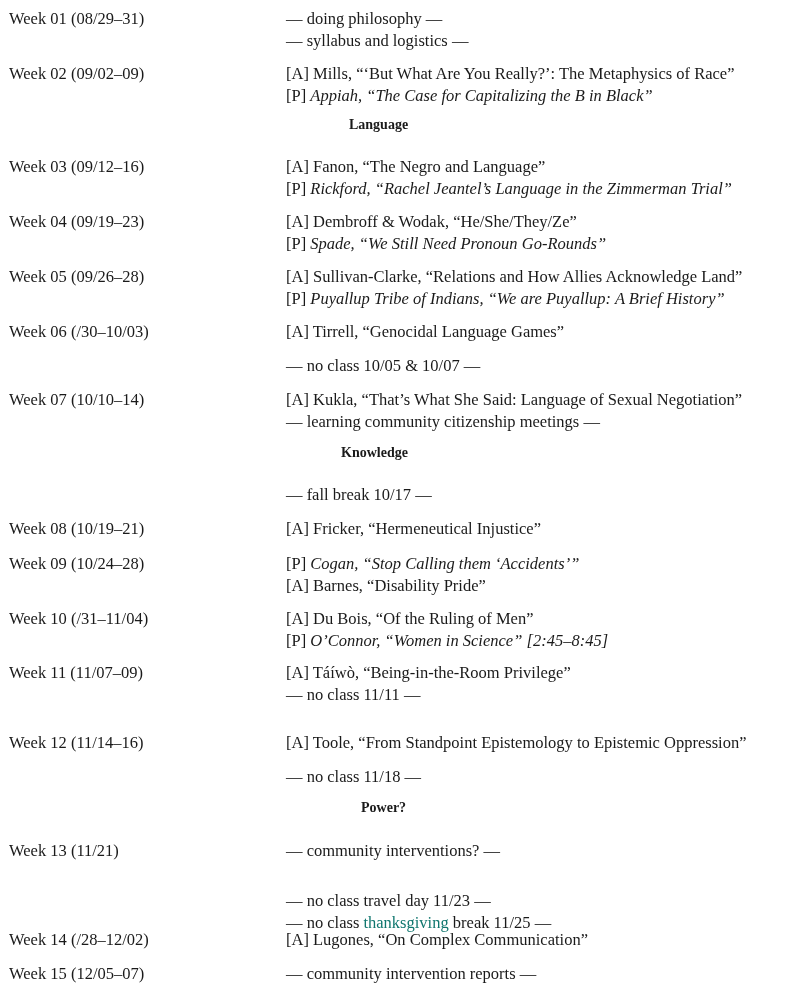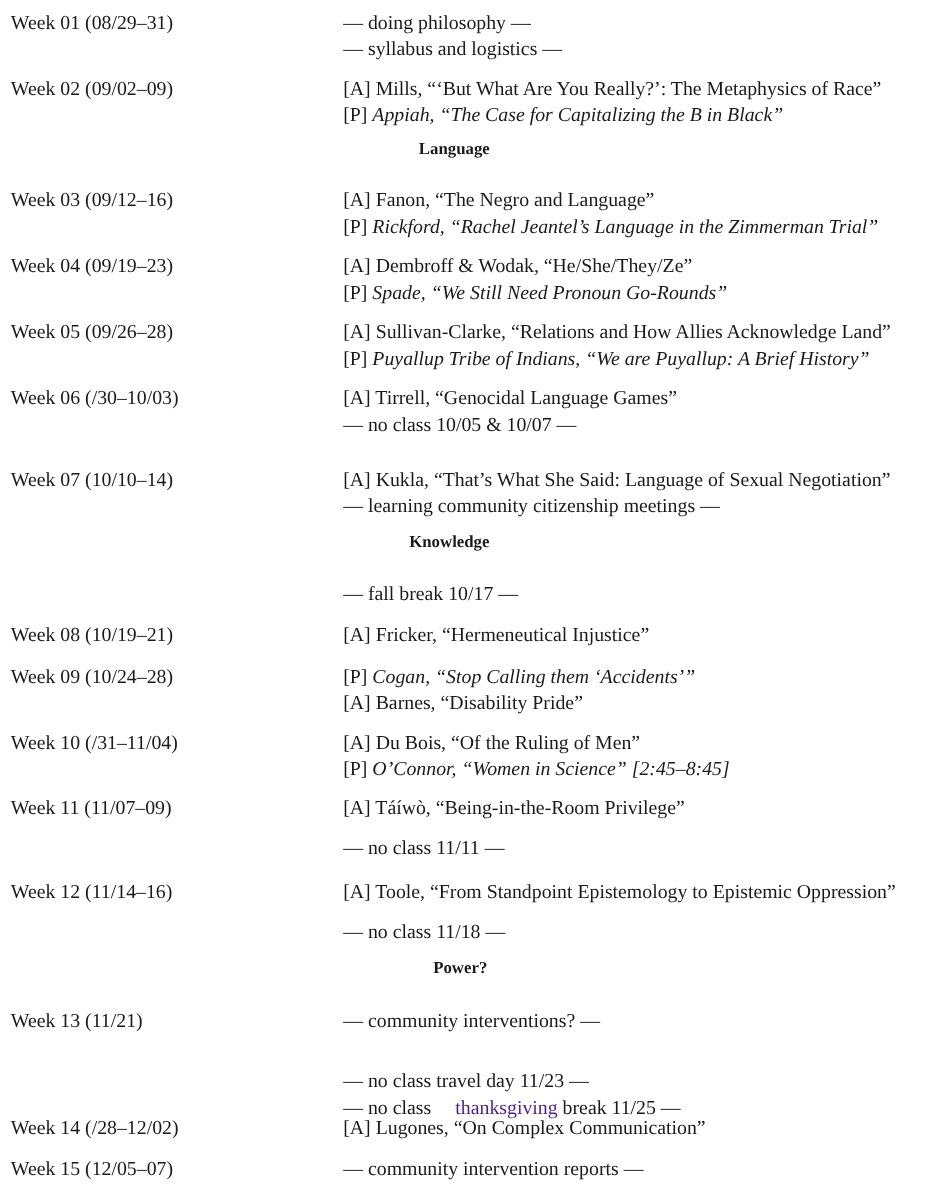--- a/index.html
+++ b/index.html
@@ -7,21 +7,21 @@
       width: 790px; height: 1000px; overflow: hidden; position: relative;
       font-family: "Liberation Serif", "DejaVu Serif", serif;
       color: #1a1a1a; font-size: 16.5px;
     }
     .row { position: absolute; left: 0; width: 790px; }
     .week { position: absolute; left: 9px; top: 0; white-space: nowrap; }
     .content { position: absolute; left: 286px; top: 0; white-space: nowrap; }
     .line { height: 22px; line-height: 22px; }
     .it { font-style: italic; }
     .heading { position: absolute; font-weight: bold; font-size: 14px; white-space: nowrap; }
-    .link { color: #4c1d95; margin-left: 16px; }
+    .link { color: #0f766e; }
   </style>
 </head>
 <body>
 
 <div>
 
   <div class="row" style="top:8px">
     <div class="week line">Week 01 (08/29–31)</div>
     <div class="content">
       <div class="line">— doing philosophy —</div>
@@ -60,21 +60,21 @@
     <div class="content">
       <div class="line"><span>[A]</span> <span>Sullivan-Clarke, “Relations and How Allies Acknowledge Land”</span></div>
       <div class="line"><span>[P]</span> <span class="it">Puyallup Tribe of Indians, “We are Puyallup: A Brief History”</span></div>
     </div>
   </div>
 
   <div class="row" style="top:321px">
     <div class="week line">Week 06 (/30–10/03)</div>
     <div class="content">
       <div class="line"><span>[A]</span> <span>Tirrell, “Genocidal Language Games”</span></div>
-      <div class="line" style="margin-top:0">— no class 10/05 &amp; 10/07 —</div>
+      <div class="line" style="margin-top:12px">— no class 10/05 &amp; 10/07 —</div>
     </div>
   </div>
 
   <div class="row" style="top:389px">
     <div class="week line">Week 07 (10/10–14)</div>
     <div class="content">
       <div class="line"><span>[A]</span> <span>Kukla, “That’s What She Said: Language of Sexual Negotiation”</span></div>
       <div class="line">— learning community citizenship meetings —</div>
     </div>
   </div>
@@ -107,21 +107,21 @@
     <div class="content">
       <div class="line"><span>[A]</span> <span>Du Bois, “Of the Ruling of Men”</span></div>
       <div class="line"><span>[P]</span> <span class="it">O’Connor, “Women in Science” [2:45–8:45]</span></div>
     </div>
   </div>
 
   <div class="row" style="top:662px">
     <div class="week line">Week 11 (11/07–09)</div>
     <div class="content">
       <div class="line"><span>[A]</span> <span>Táíwò, “Being-in-the-Room Privilege”</span></div>
-      <div class="line" style="margin-top:12px">— no class 11/11 —</div>
+      <div class="line" style="">— no class 11/11 —</div>
     </div>
   </div>
 
   <div class="row" style="top:732px">
     <div class="week line">Week 12 (11/14–16)</div>
     <div class="content">
       <div class="line"><span>[A]</span> <span>Toole, “From Standpoint Epistemology to Epistemic Oppression”</span></div>
       <div class="line" style="margin-top:12px">— no class 11/18 —</div>
     </div>
   </div>

